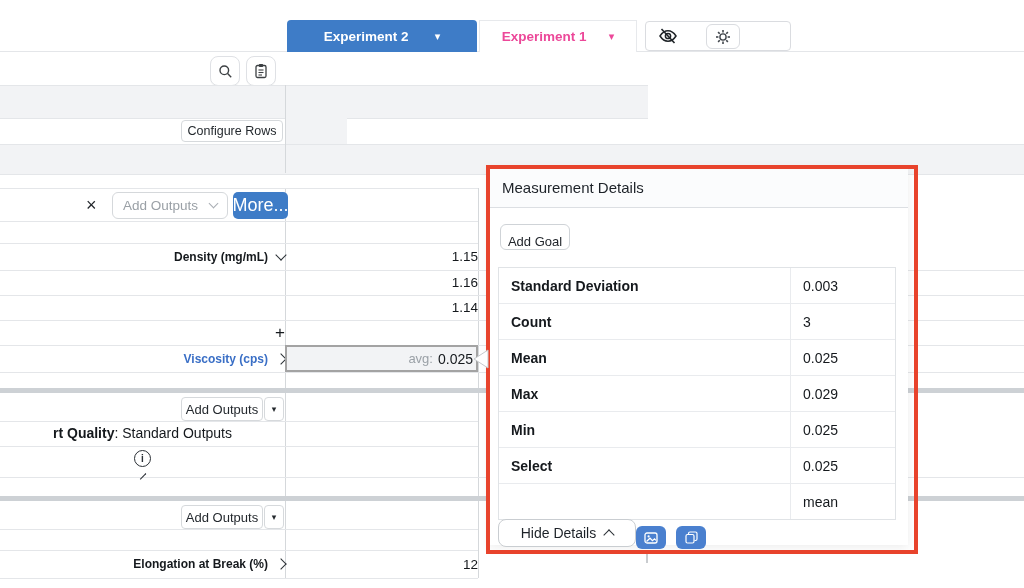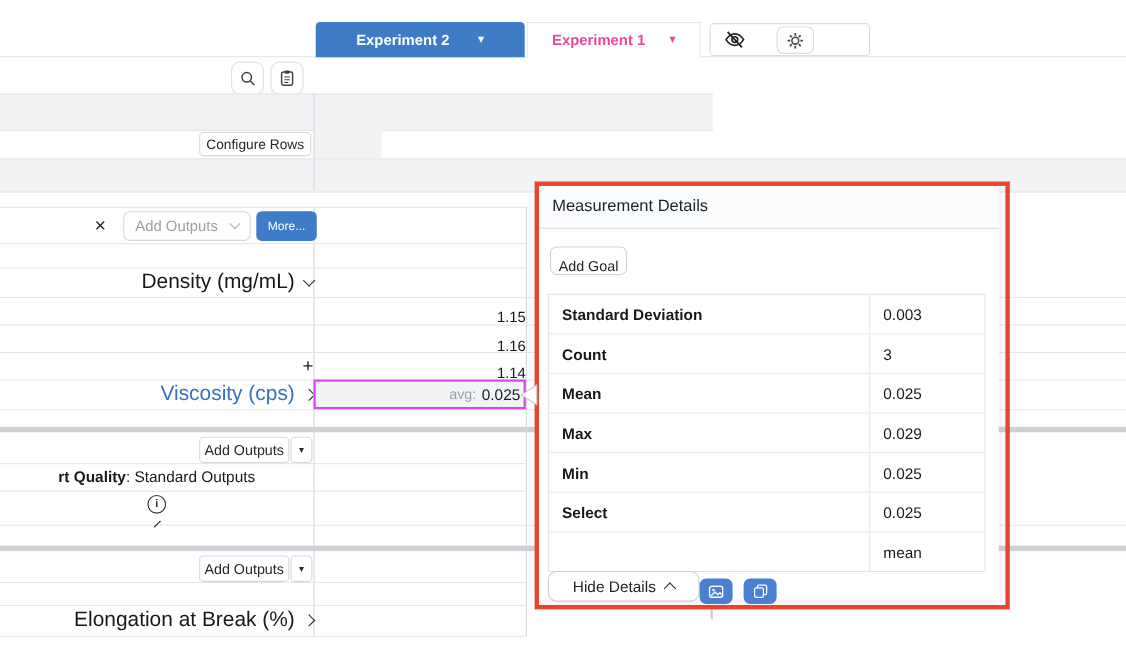--- a/index.html
+++ b/index.html
@@ -13,26 +13,26 @@
   
   .tab-active{background:#3e7cc7;color:#fff;border-radius:4px 4px 0 0;display:flex;align-items:center;justify-content:center;gap:26px;font-weight:700;font-size:13.5px;}
   .tab-inactive{background:#fff;border:1px solid #e7e9ec;border-bottom:none;display:flex;align-items:center;justify-content:center;gap:22px;font-weight:600;font-size:13.5px;color:#ec4899;}
   .caret{font-size:11px;line-height:1;}
   .iconbox{background:#fff;border:1px solid #dadce0;border-radius:4px;display:flex;align-items:center;}
   .sqbtn{background:#fff;border:1px solid #dfe1e5;border-radius:8px;display:flex;align-items:center;justify-content:center;box-shadow:0 1px 1px rgba(0,0,0,.03);}
   .gearbtn{background:#fff;border:1px solid #dadce0;border-radius:6px;display:flex;align-items:center;justify-content:center;}
   
   .btn{background:#fff;border:1px solid #d6d9dc;border-radius:4px;display:flex;align-items:center;justify-content:center;font-size:12.5px;color:#24292e;}
   .btn-caret{background:#fff;border:1px solid #d6d9dc;border-radius:4px;display:flex;align-items:center;justify-content:center;font-size:9px;color:#24292e;}
-  .bluebtn{background:#3e7cc7;color:#fff;border:none;border-radius:5px;display:flex;align-items:center;justify-content:center;font-size:11px;}
+  .bluebtn{background:#3e7cc7;color:#fff;border:none;border-radius:5px;display:flex;align-items:center;justify-content:center;font-size:18px;}
   .dropdown{background:#fff;border:1px solid #d5d8db;border-radius:6px;display:flex;align-items:center;color:#9aa0a6;font-size:13.5px;}
   
   .lcell{position:absolute;left:0;width:285px;display:flex;align-items:center;justify-content:flex-end;gap:9px;padding-right:12px;}
-  .vcell{position:absolute;left:285px;width:193px;display:flex;align-items:center;justify-content:flex-end;padding-right:14px;font-size:13.5px;margin-top:32px;}
-  .blabel{font-weight:400;font-size:19px;color:#15191d;text-align:right;}
+  .vcell{position:absolute;left:285px;width:193px;display:flex;align-items:center;justify-content:flex-end;padding-right:14px;font-size:13.5px;}
+  .blabel{font-weight:700;font-size:12px;color:#15191d;text-align:right;}
   
   .chv{display:inline-block;width:7px;height:7px;border-right:1.7px solid #2a2f35;border-bottom:1.7px solid #2a2f35;}
   .chv.down{transform:rotate(45deg);margin-top:-4px;}
   .chv.right{transform:rotate(-45deg);}
   .chv.up{transform:rotate(-135deg);margin-top:4px;}
   .chv.gray{border-color:#a8adb3;width:6px;height:6px;}
   .infoi{display:inline-flex;align-items:center;justify-content:center;width:15px;height:15px;border:1.3px solid #2a2f35;border-radius:50%;font-size:10px;font-weight:600;color:#2a2f35;flex:0 0 auto;}
   
   #popup{position:absolute;left:489px;top:168px;width:419px;height:377px;background:#fff;z-index:5;box-shadow:0 2px 10px rgba(0,0,0,.08);}
   #popup .phead{position:absolute;left:0;top:0;width:100%;height:40px;background:#fbfcfd;border-bottom:1px solid #dcdfe3;display:flex;align-items:center;padding-left:13px;box-sizing:border-box;font-size:15px;font-weight:500;color:#1d2228;}
@@ -165,21 +165,21 @@
     </div>
 
   <div class="lcell" style="top:320px;height:25px;padding-right:8px;font-size:17px;">
     <span>+</span>
   </div>
 
   <div class="lcell" style="top:345px;height:27px;">
     <span class="blabel" style="color:#3a6fc6;">Viscosity (cps)</span>
     <span class="chv right"></span>
   </div>
-  <div class="abs" style="left:285px;top:345px;width:193px;height:27px;background:#f2f3f5;border:2px solid #d946ef;display:flex;align-items:center;justify-content:flex-end;padding-right:3px;gap:5px;">
+  <div class="abs" style="left:285px;top:345px;width:193px;height:27px;background:#f2f3f5;border:2px solid #a3a3a3;display:flex;align-items:center;justify-content:flex-end;padding-right:3px;gap:5px;">
     <span style="color:#9ba1a7;font-size:13px;">avg:</span>
     <span style="font-size:14px;">0.025</span>
   </div>
 
   <div class="abs btn" style="left:181px;top:397px;width:82px;height:24px;font-size:13px;">
     <span>Add Outputs</span>
   </div>
   <div class="abs btn-caret" style="left:264px;top:397px;width:20px;height:24px;">
     <span>▾</span>
   </div>

